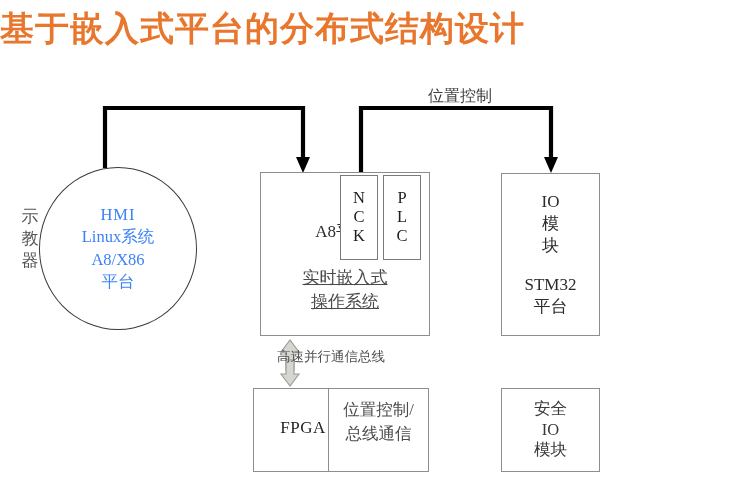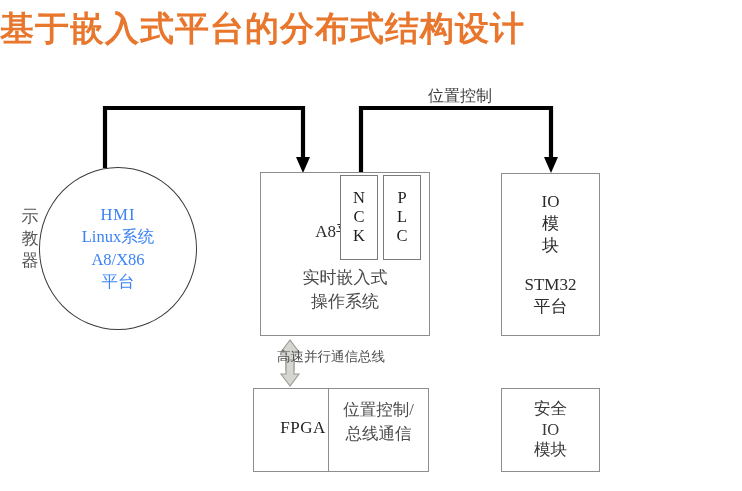--- a/index.html
+++ b/index.html
@@ -103,21 +103,21 @@
   }
   #a8-os-label {
     left: 262px;
     top: 266px;
     width: 166px;
     text-align: center;
     font-size: 17px;
     line-height: 1.42;
     color: #4a4a4a;
   }
-  #a8-os-label span { display: block; }
+  #a8-os-label span { display: block; text-decoration: underline; }
 
   
   .inner-box {
     border: 1.2px solid #7a7a7a;
     background: #ffffff;
     display: flex;
     flex-direction: column;
     align-items: center;
     justify-content: center;
     font-size: 16.5px;

